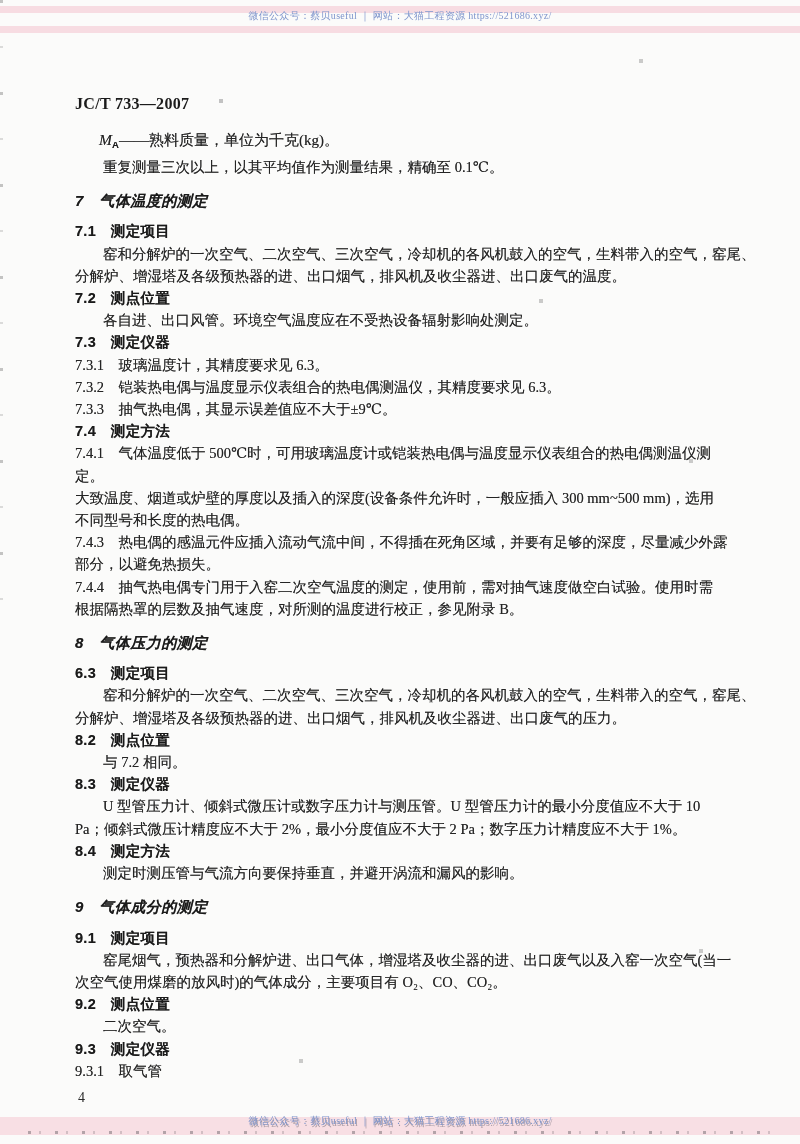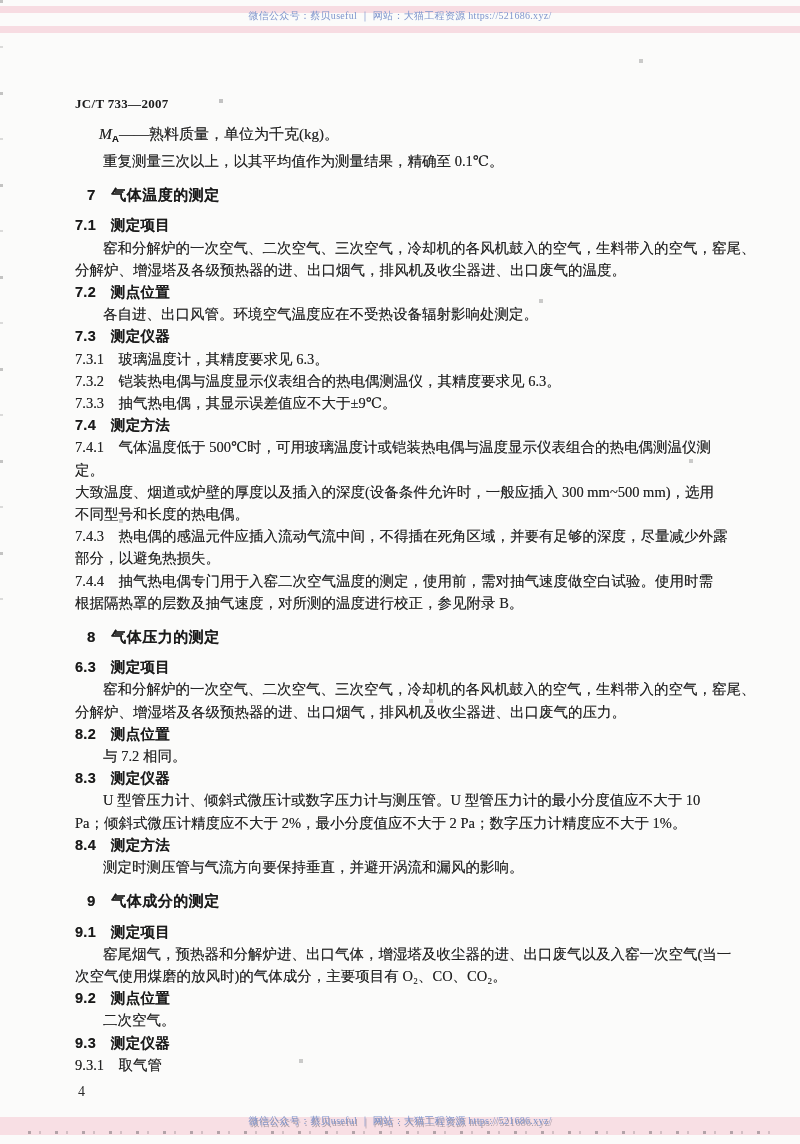--- a/index.html
+++ b/index.html
@@ -43,36 +43,36 @@
                640px 60px 0 1px rgba(90,90,90,.3),
                540px 300px 0 1px rgba(90,90,90,.3),
                690px 460px 0 1px rgba(90,90,90,.3),
                120px 520px 0 1px rgba(90,90,90,.3),
                430px 700px 0 1px rgba(90,90,90,.3),
                700px 950px 0 1px rgba(90,90,90,.3),
                300px 1060px 0 1px rgba(90,90,90,.3);}
   
   .content{position:absolute;left:75px;top:92px;width:672px;}
   .std-code{
-    font-weight:700;font-size:13px;line-height:23px;margin-bottom:8px;
+    font-weight:700;font-size:16px;line-height:23px;margin-bottom:14px;
     color:#1b1b1b;letter-spacing:.3px;
   }
   .line{
     font-size:14.5px;line-height:22.2px;color:#242424;
     text-shadow:0 0 .4px rgba(20,20,20,.55);
     white-space:nowrap;
   }
   .ma-line{margin-left:24px;line-height:22px;font-size:15px;}
   .ma-line .var{font-style:italic;font-size:15.5px;}
   .ma-line .sub{font-size:9.5px;vertical-align:-3px;}
   .indent{text-indent:28px;}
   .sec{
     font-family:"Liberation Sans","DejaVu Sans",sans-serif;
     font-weight:700;font-size:15px;color:#1a1a1a;
-    margin:12px 12px 8px;letter-spacing:.5px;
+    margin:12px 0 8px;letter-spacing:.5px;font-style:italic;
   }
   .sub{
     font-family:"Liberation Sans","DejaVu Sans",sans-serif;
     font-weight:700;font-size:14.5px;color:#1a1a1a;letter-spacing:.3px;
   }
   .page-num{margin-top:8px;margin-left:3px;font-size:14px;color:#2a2a2a;}
 </style>
 </head>
 <body>
 

